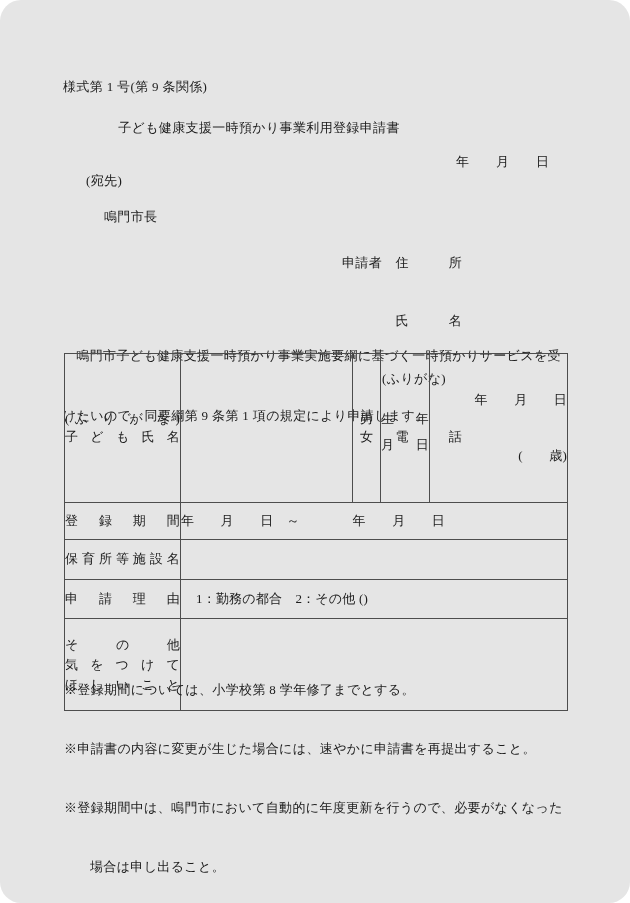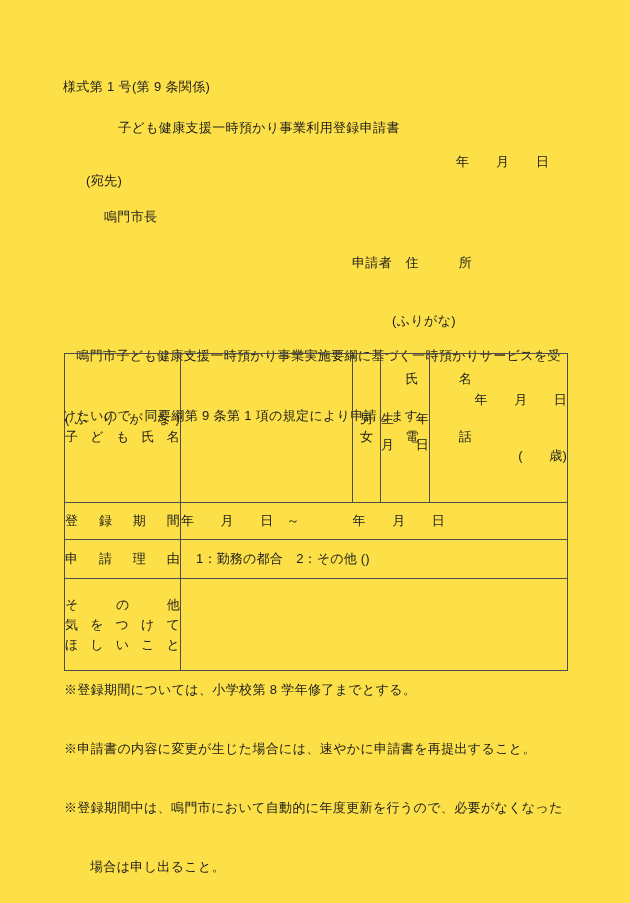--- a/index.html
+++ b/index.html
@@ -1,33 +1,34 @@
 <!DOCTYPE html>
 <html><head>
 <meta charset="utf-8">
 <style>
   html,body { margin:0; padding:0; background:#fff; }
   .page {
     position: relative;
     width: 630px;
     height: 903px;
-    background: #fde047;
-    font-family: Liberation Sans, sans-serif;
+    background: #e5e5e5;
+    font-family: Liberation Serif, serif;
     font-size: 13px;
     color: #1c1c1c;
     letter-spacing: 0.35px;
     overflow: hidden;
+    border-radius: 21px;
   }
   .abs { position: absolute; white-space: pre; }
   .form-number { left: 63px; top: 78px; }
   .doc-title { left: 0; top: 119px; width: 518px; text-align: center; white-space: pre; }
   .date-line { left: 456px; top: 153px; }
   .recipient-label { left: 86px; top: 172px; }
   .recipient-name { left: 104px; top: 191px; margin-top: 17px; }
-  .applicant-block { left: 352px; top: 214px; line-height: 19.4px; }
+  .applicant-block { left: 342px; top: 214px; line-height: 19.4px; }
   .applicant-block div { white-space: pre; }
   .body-para { left: 63px; top: 306px; width: 505px; line-height: 20px; }
   .body-para div { white-space: pre; }
 
   table.form-table {
     position: absolute;
     left: 64px; top: 353px;
     width: 503px;
     border-collapse: collapse;
     table-layout: fixed;
@@ -65,22 +66,22 @@
 
   <div class="doc-title abs">子ども健康支援一時預かり事業利用登録申請書</div>
 
   <div class="abs date-line">年　　月　　日</div>
 
   <div class="abs recipient-label">(宛先)</div>
   <div class="abs recipient-name">鳴門市長</div>
 
   <div class="abs applicant-block">
     <div>申請者　住　　　所</div>
+    <div>　　　　氏　　　名</div>
     <div>　　　(ふりがな)</div>
-    <div>　　　　氏　　　名</div>
     <div>　　　　電　　　話</div>
   </div>
 
   <div class="abs body-para">
     <div>　鳴門市子ども健康支援一時預かり事業実施要綱に基づく一時預かりサービスを受</div>
     <div>けたいので、同要綱第 9 条第 1 項の規定により申請します。</div>
   </div>
 
   <table class="form-table">
     <colgroup>
@@ -107,20 +108,24 @@
       </td>
       <td class="birth-value-cell">
         <div>年　　月　　日</div>
         <div>(　　歳)</div>
       </td>
     </tr>
     <tr style="height:37px">
       <td class="jlabel">登 録 期 間</td>
       <td colspan="4" class="period-cell">年　　月　　日　～　　　　年　　月　　日</td>
     </tr>
+    <tr style="height:40px">
+      <td class="jlabel">保育所等施設名</td>
+      <td colspan="4"></td>
+    </tr>
     <tr style="height:39px">
       <td class="jlabel">申 請 理 由</td>
       <td colspan="4">
         <div class="reason-flex">
           <span>1：勤務の都合　2：その他 (</span>
           <span>)</span>
         </div>
       </td>
     </tr>
     <tr style="height:92px">

